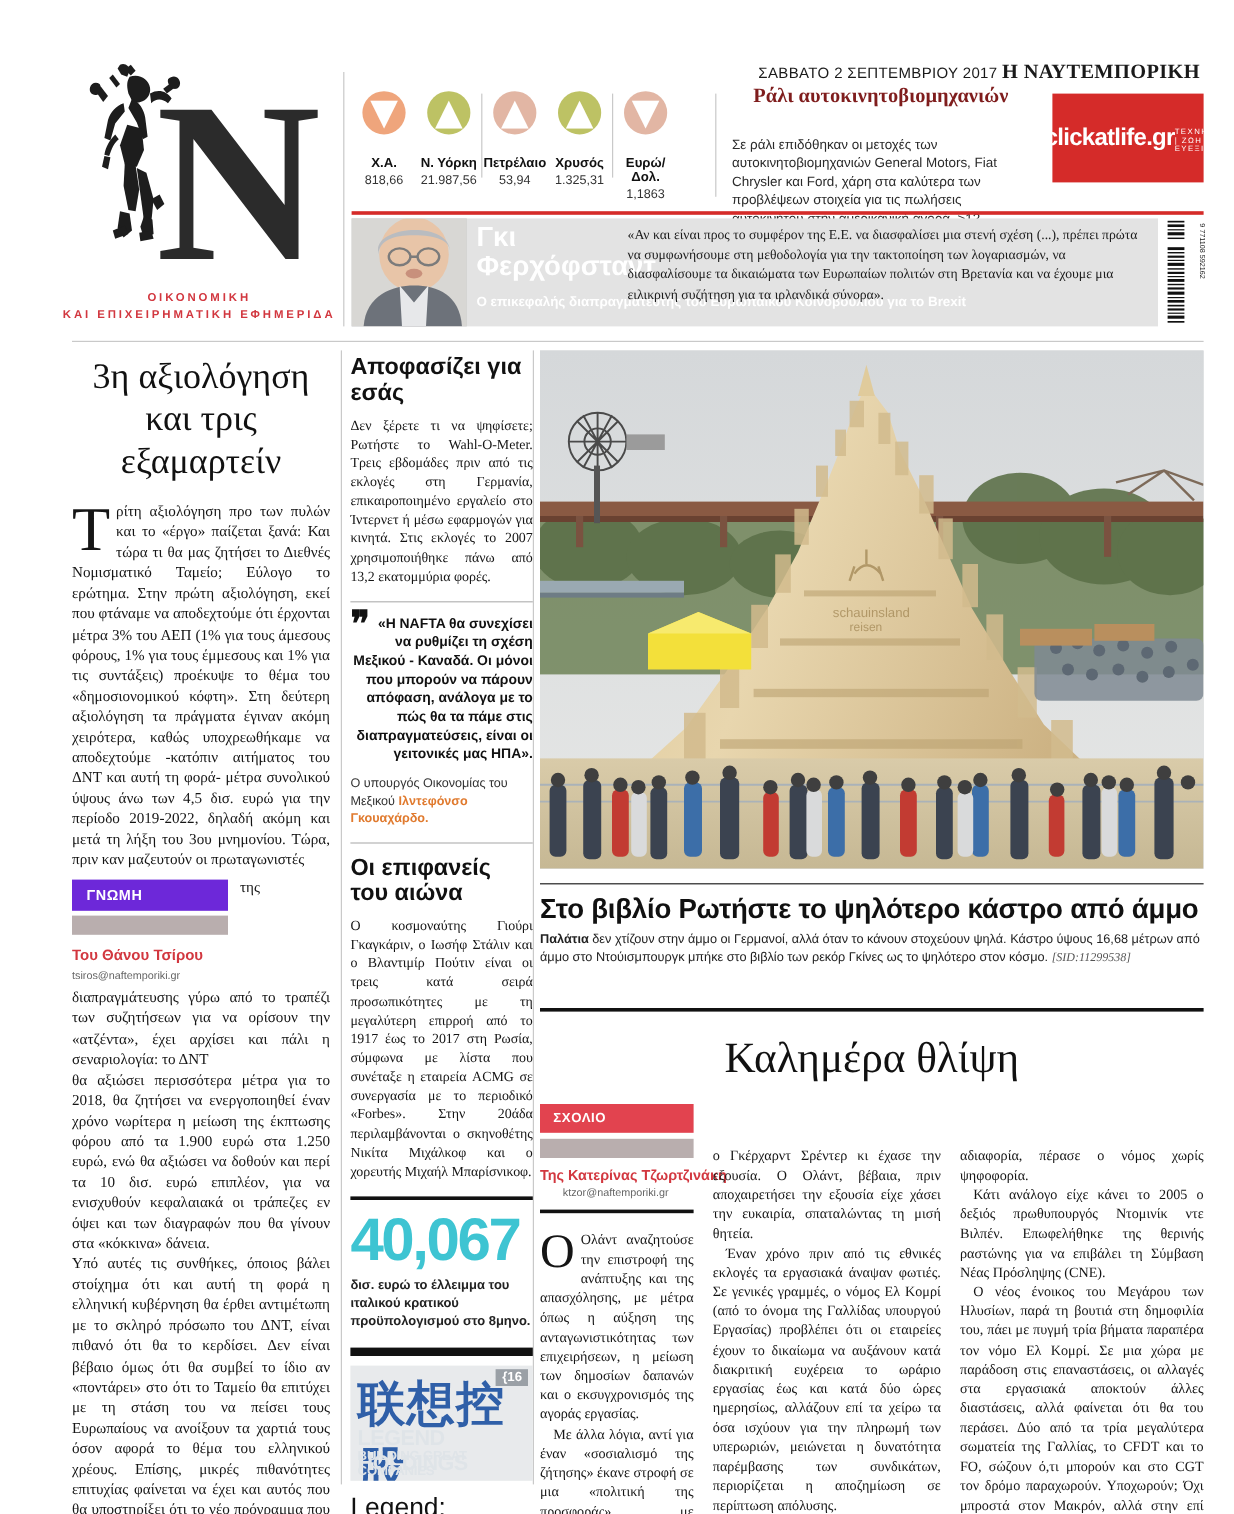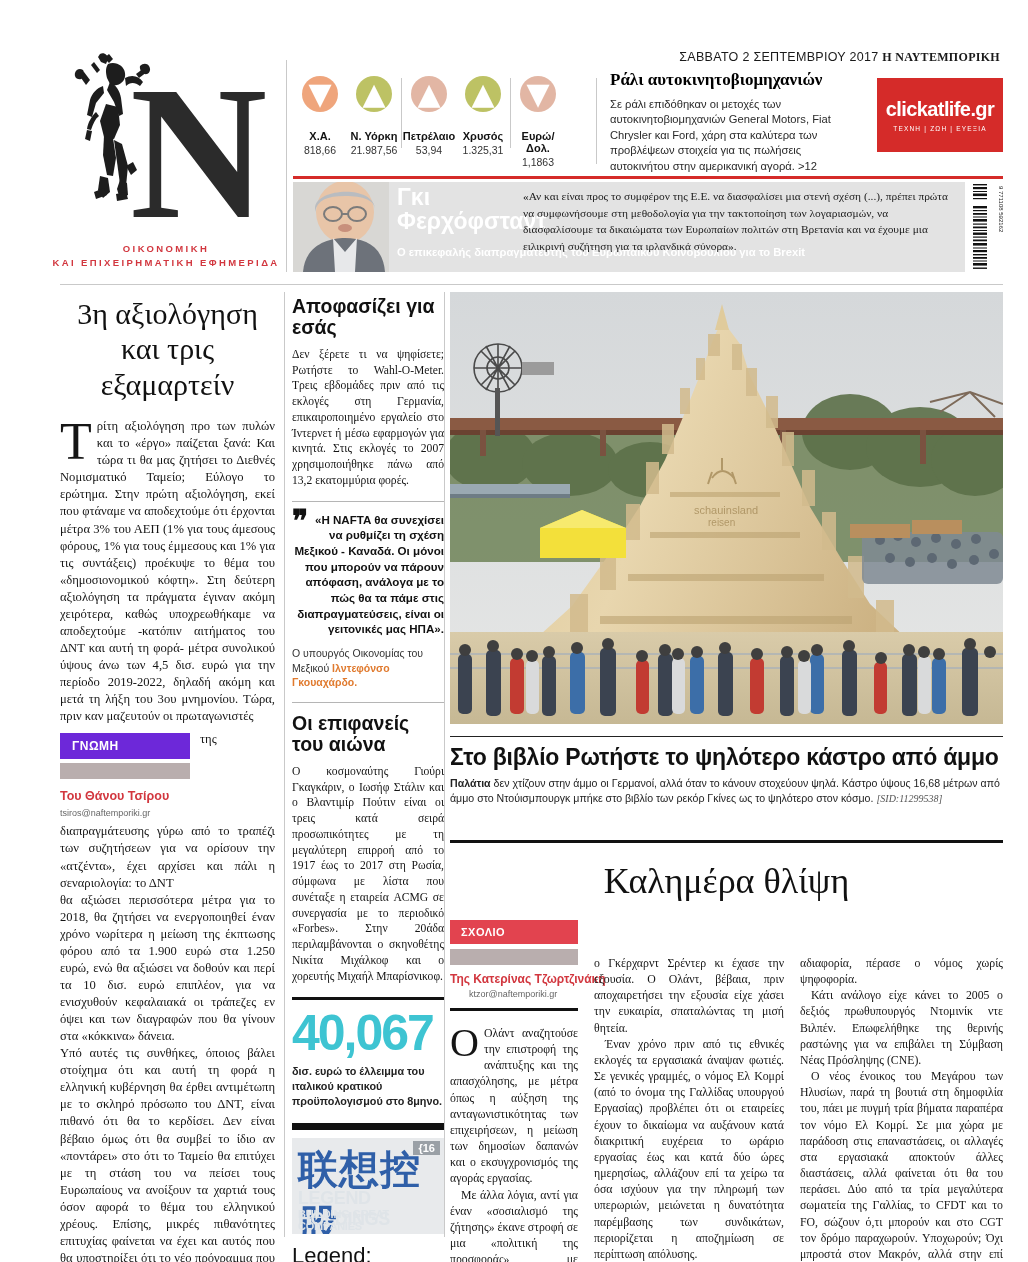--- a/index.html
+++ b/index.html
@@ -2,43 +2,43 @@
 <html><head>
 <meta charset="utf-8">
 <style>
   html,body{margin:0;padding:0;background:#fff;}
   body{width:1028px;height:1262px;font-family:"Liberation Serif",serif;color:#111;position:relative;overflow:hidden;}
   .page{width:1028px;height:1262px;position:relative;}
 
   
   .masthead{position:absolute;left:0;top:0;width:1028px;height:285px;}
   .dateline{position:absolute;right:28px;top:50px;font-family:"Liberation Sans",sans-serif;font-size:12.5px;letter-spacing:.3px;color:#1a1a1a;}
-  .dateline b{font-family:"Liberation Serif",serif;font-weight:bold;font-size:12px;margin-top:32px;}
+  .dateline b{font-family:"Liberation Serif",serif;font-weight:bold;font-size:17px;margin-top:32px;}
 
   .logo-wrap{position:absolute;left:52px;top:46px;width:228px;height:230px;}
   .logo-N{position:absolute;left:78px;top:30px;font-family:"Liberation Serif",serif;font-size:190px;font-weight:bold;color:#2b2b2b;line-height:.82;letter-spacing:-4px;}
   .logo-hermes{position:absolute;left:18px;top:6px;width:92px;height:150px;}
   .logo-sub{position:absolute;left:0;top:196px;width:228px;text-align:center;font-family:"Liberation Sans",sans-serif;font-size:9.5px;font-weight:bold;letter-spacing:2.4px;color:#d2373f;line-height:1.45;}
 
   .vdiv{position:absolute;background:#c9c9c9;}
 
   
   .ticker{position:absolute;left:293px;top:76px;width:272px;height:88px;display:flex;}
   .tk{flex:1;text-align:center;position:relative;}
   .tk .disc{width:36px;height:36px;border-radius:50%;margin:0 auto 4px;position:relative;overflow:hidden;}
   .tk .arrow{position:absolute;left:50%;top:50%;transform:translate(-50%,-50%);font-size:30px;line-height:1;color:#fff;font-family:"DejaVu Sans",sans-serif;}
   .tk .nm{font-family:"Liberation Sans",sans-serif;font-size:11px;font-weight:bold;color:#111;margin-top:18px;}
   .tk .vl{font-family:"Liberation Sans",sans-serif;font-size:10.5px;color:#333;margin-top:2px;}
   .tksep{width:1px;background:#c9c9c9;margin:2px 0 16px;}
 
   .lead-box{position:absolute;left:610px;top:70px;width:248px;}
-  .lead-title{font-family:"Liberation Serif",serif;font-weight:bold;font-size:17px;color:#000000;margin-bottom:7px;}
+  .lead-title{font-family:"Liberation Serif",serif;font-weight:bold;font-size:17px;color:#7f1d1d;margin-bottom:24px;text-align:center;}
   .lead-body{font-family:"Liberation Sans",sans-serif;font-size:11.2px;line-height:1.38;color:#2a2a2a;}
 
-  .clickatlife{position:absolute;left:877px;top:78px;width:126px;height:74px;background:#d52b29;display:flex;flex-direction:column;align-items:center;justify-content:center;}
+  .clickatlife{position:absolute;left:877px;top:78px;width:126px;height:74px;background:#d52b29;display:flex;flex-direction:row;align-items:center;justify-content:center;}
   .cal-main{font-family:"Liberation Sans",sans-serif;font-weight:bold;font-size:20px;color:#fff;letter-spacing:-.6px;}
   .cal-sub{font-family:"Liberation Sans",sans-serif;font-size:6.5px;color:#fff;letter-spacing:1.2px;margin-top:4px;}
 
   
   .qbanner{position:absolute;left:293px;top:176px;width:710px;height:80px;}
   .qbanner .rule{position:absolute;left:0;top:0;width:710px;height:3px;background:#d52b29;}
   .qbanner .bg{position:absolute;left:0;top:6px;width:672px;height:90px;background:#e3e3e3;}
   .qportrait{position:absolute;left:0;top:6px;width:96px;height:90px;overflow:hidden;background:#cfcfcf;}
   .qname{position:absolute;left:104px;top:10px;font-family:"Liberation Sans",sans-serif;font-weight:bold;font-size:23px;line-height:1.03;color:#fff;}
   .qrole{position:absolute;left:104px;top:70px;font-family:"Liberation Sans",sans-serif;font-weight:bold;font-size:11.2px;color:#fff;}

